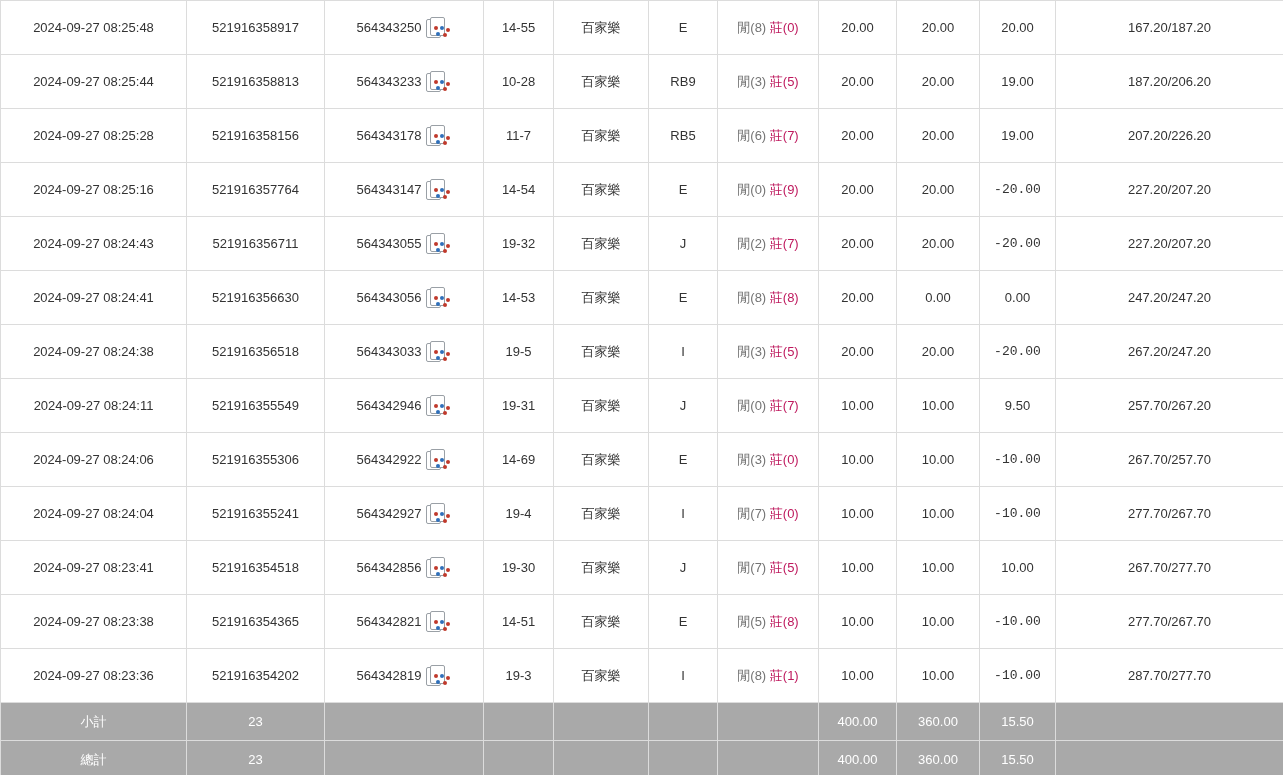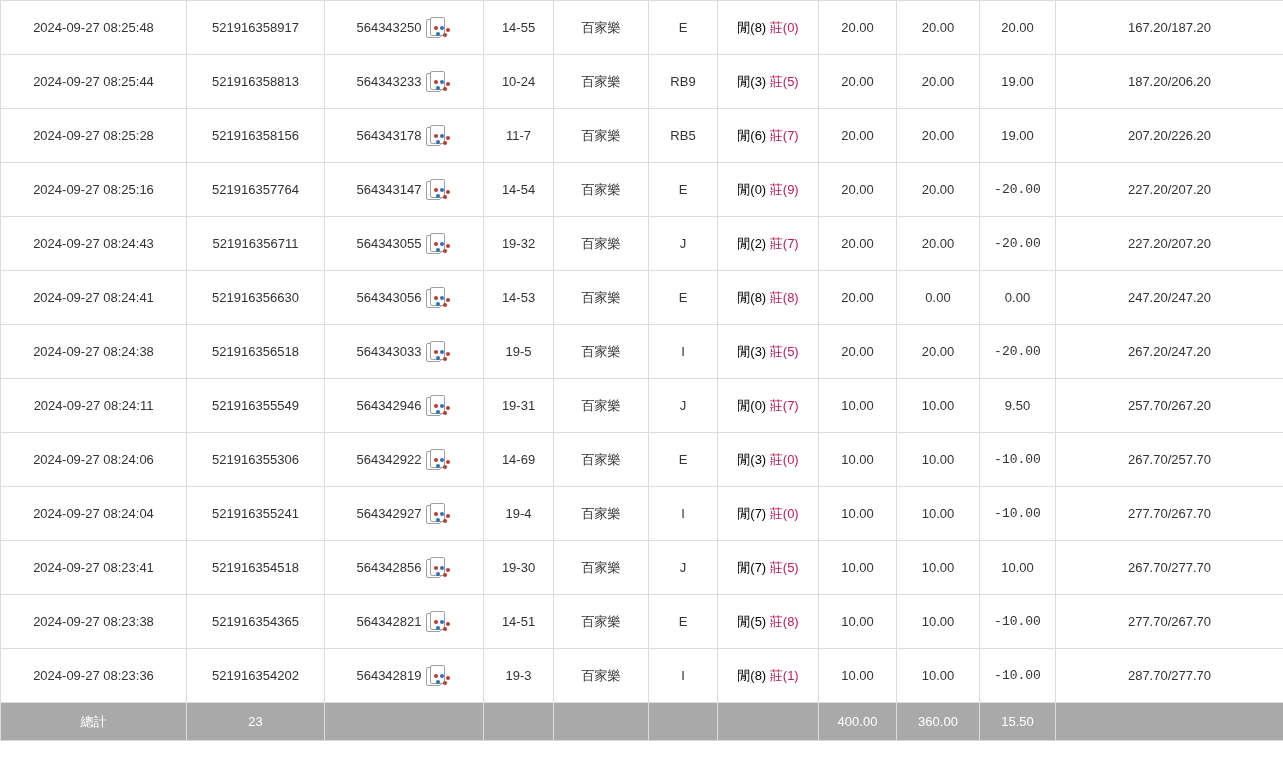--- a/index.html
+++ b/index.html
@@ -83,21 +83,21 @@
     border-radius: 50%;
     background: #c0392b;
   }
   .card-icon .dots i.b { background:#2f6fba; }
   .card-icon .d1 { left: 0px;  top: 0px; }
   .card-icon .d2 { left: 6px;  top: 0px; }
   .card-icon .d3 { left: 12px; top: 2px; }
   .card-icon .d4 { left: 2px;  top: 6px; }
   .card-icon .d5 { left: 9px;  top: 7px; }
 
-  .res-player { color: #000000; }
+  .res-player { color: #737373; }
   .res-banker { color: #be185d; }
 
   .amt-blue { color: #2d7fd3; }
   .amt-neg  { color: #e8443a; font-family: Liberation Mono, monospace; }
   .amt-plain{ color: #333333; }
 
   tr.summary td {
     background: #a9a9a9;
     color: #ffffff;
     border: 1px solid #dcdcdc;
@@ -164,21 +164,21 @@
               <span class="dots">
                 <i class="d1"></i>
                 <i class="d2 b"></i>
                 <i class="d3"></i>
                 <i class="d4 b"></i>
                 <i class="d5"></i>
               </span>
             </span>
           </span>
         </td>
-        <td>10-24</td>
+        <td>10-28</td>
         <td>百家樂</td>
         <td>RB9</td>
         <td><span class="res-player">閒(3)</span> <span class="res-banker">莊(5)</span></td>
         <td class="amt-blue">20.00</td>
         <td class="amt-plain">20.00</td>
         <td class="amt-plain">19.00</td>
         <td>187.20/206.20</td>
       </tr>
       <tr>
         <td>2024-09-27 08:25:28</td>
@@ -482,26 +482,39 @@
         <td>19-3</td>
         <td>百家樂</td>
         <td>I</td>
         <td><span class="res-player">閒(8)</span> <span class="res-banker">莊(1)</span></td>
         <td class="amt-blue">10.00</td>
         <td class="amt-plain">10.00</td>
         <td class="amt-neg">-10.00</td>
         <td>287.70/277.70</td>
       </tr>
       <tr class="summary">
-        <td>總計</td>
+        <td>小計</td>
         <td>23</td>
         <td class="blank"></td>
         <td class="blank"></td>
         <td class="blank"></td>
         <td class="blank"></td>
         <td class="blank"></td>
         <td>400.00</td>
         <td>360.00</td>
         <td>15.50</td>
         <td class="blank"></td>
       </tr>
+      <tr class="summary">
+        <td>總計</td>
+        <td>23</td>
+        <td class="blank"></td>
+        <td class="blank"></td>
+        <td class="blank"></td>
+        <td class="blank"></td>
+        <td class="blank"></td>
+        <td>400.00</td>
+        <td>360.00</td>
+        <td>15.50</td>
+        <td class="blank"></td>
+      </tr>
     </tbody>
 </table>
 
 </body></html>

